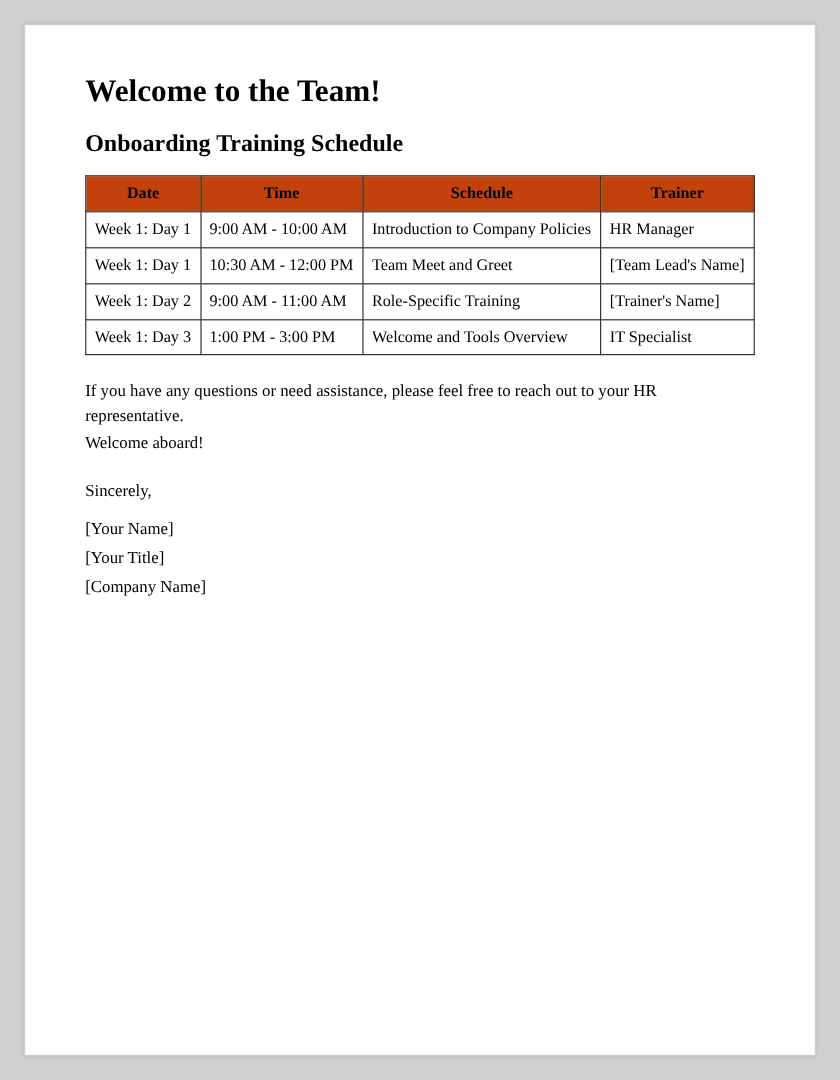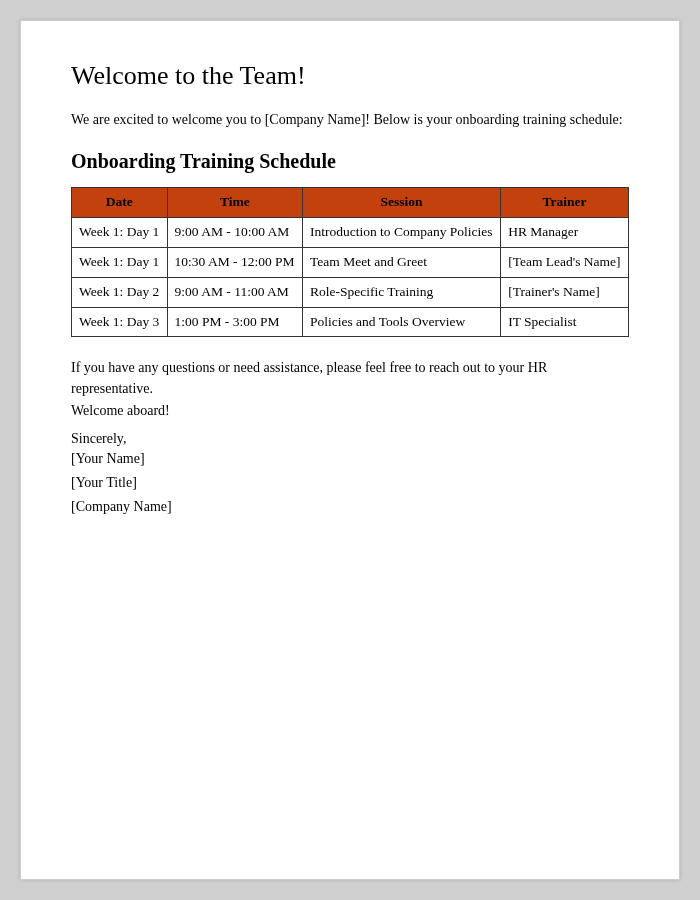--- a/index.html
+++ b/index.html
@@ -22,21 +22,21 @@
       background: #ffffff;
       width: 660px;
       min-height: 860px;
       padding: 40px 50px;
       border: 1px solid #cccccc;
       box-shadow: 0 0 4px rgba(0,0,0,0.15);
     }
 
     .main-title {
       font-size: 26px;
-      font-weight: normal;
+      font-weight: bold;
       margin-bottom: 18px;
     }
 
     .greeting {
       font-size: 14px;
       margin-bottom: 12px;
     }
 
     .intro-text {
       font-size: 14px;
@@ -75,50 +75,50 @@
     }
 
     .footer-text {
       font-size: 14px;
       line-height: 1.5;
       margin-bottom: 4px;
     }
 
     .welcome-text {
       font-size: 14px;
-      margin-bottom: 12px;
+      margin-bottom: 24px;
     }
 
     .sincerely {
       font-size: 14px;
+      margin-bottom: 12px;
     }
 
     .signature {
       font-size: 14px;
       line-height: 1.7;
     }
   </style>
 </head>
 <body>
 
 <div class="page">
 
   <h1 class="main-title">Welcome to the Team!</h1>
 
 
-  <p class="intro-text">We are excited to welcome you to [Company Name]! Below is your onboarding training schedule:</p>
 
   <h2 class="section-title">Onboarding Training Schedule</h2>
 
   <table>
     <thead>
       <tr>
         <th>Date</th>
         <th>Time</th>
-        <th>Session</th>
+        <th>Schedule</th>
         <th>Trainer</th>
       </tr>
     </thead>
     <tbody id="table-body">
     <tr>
           <td>Week 1: Day 1</td>
           <td>9:00 AM - 10:00 AM</td>
           <td>Introduction to Company Policies</td>
           <td>HR Manager</td>
         </tr>
@@ -130,21 +130,21 @@
         </tr>
         <tr>
           <td>Week 1: Day 2</td>
           <td>9:00 AM - 11:00 AM</td>
           <td>Role-Specific Training</td>
           <td>[Trainer's Name]</td>
         </tr>
         <tr>
           <td>Week 1: Day 3</td>
           <td>1:00 PM - 3:00 PM</td>
-          <td>Policies and Tools Overview</td>
+          <td>Welcome and Tools Overview</td>
           <td>IT Specialist</td>
         </tr>
       </tbody>
   </table>
 
   <p class="footer-text">If you have any questions or need assistance, please feel free to reach out to your HR representative.</p>
 
   <p class="welcome-text">Welcome aboard!</p>
 
   <p class="sincerely">Sincerely,</p>

